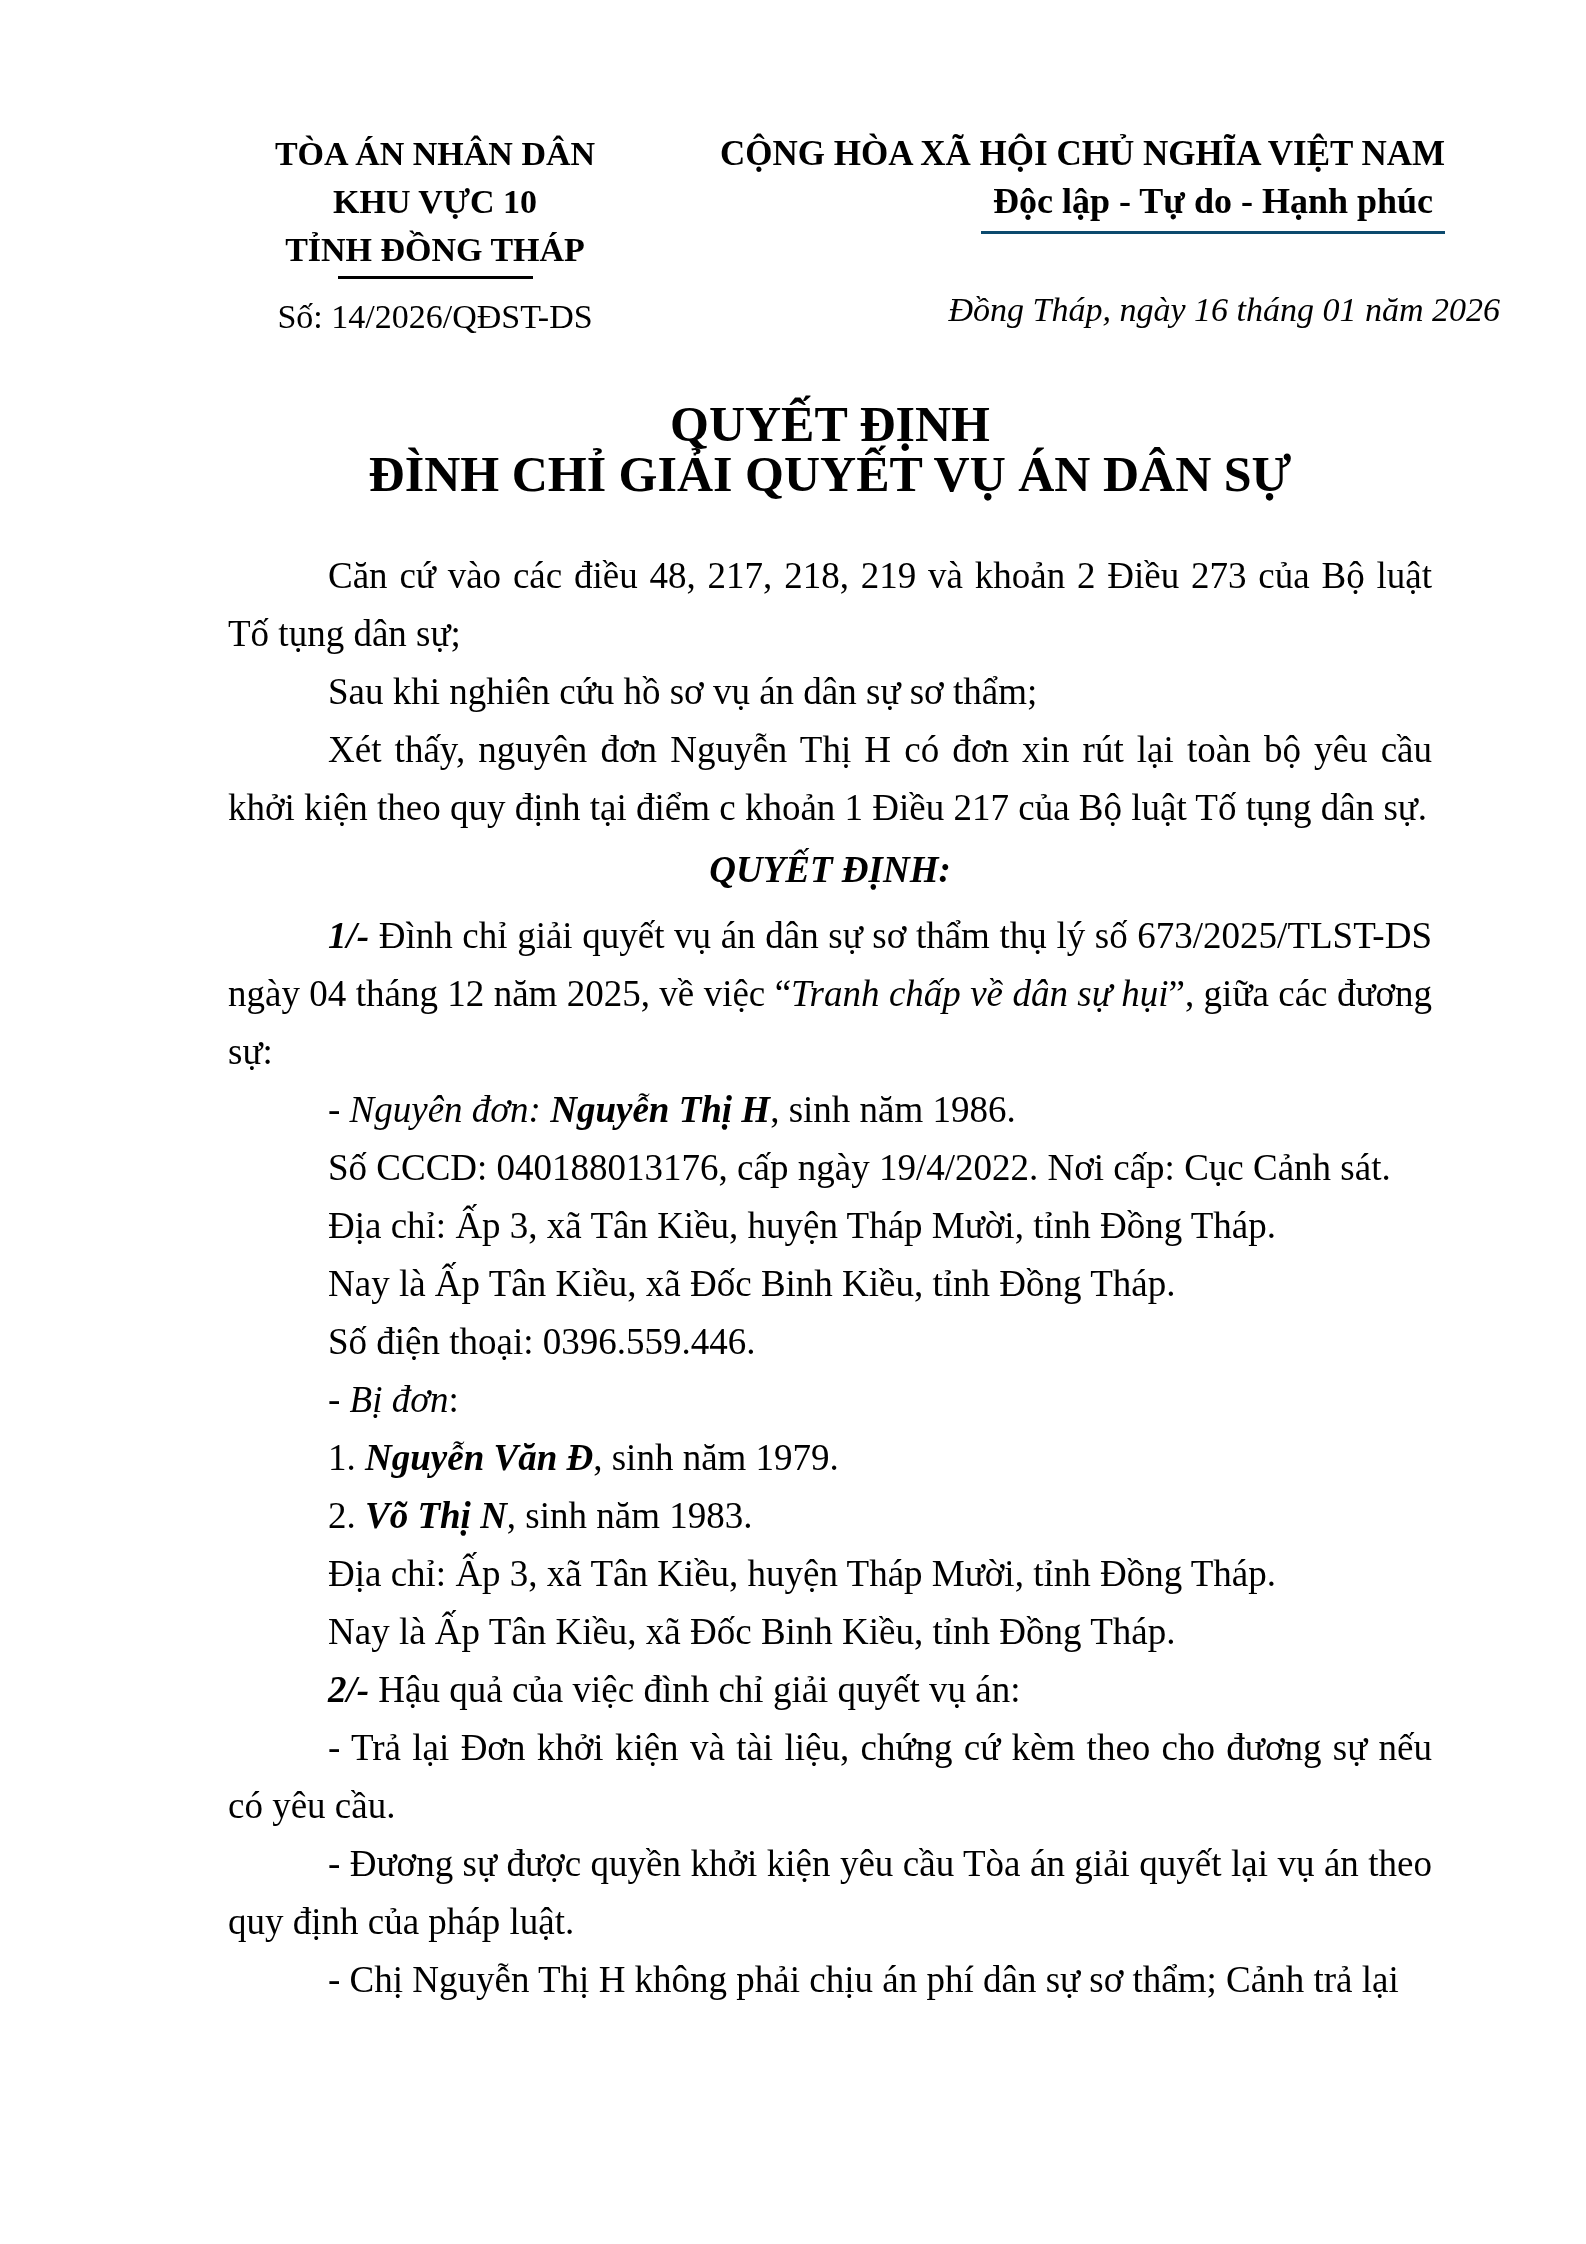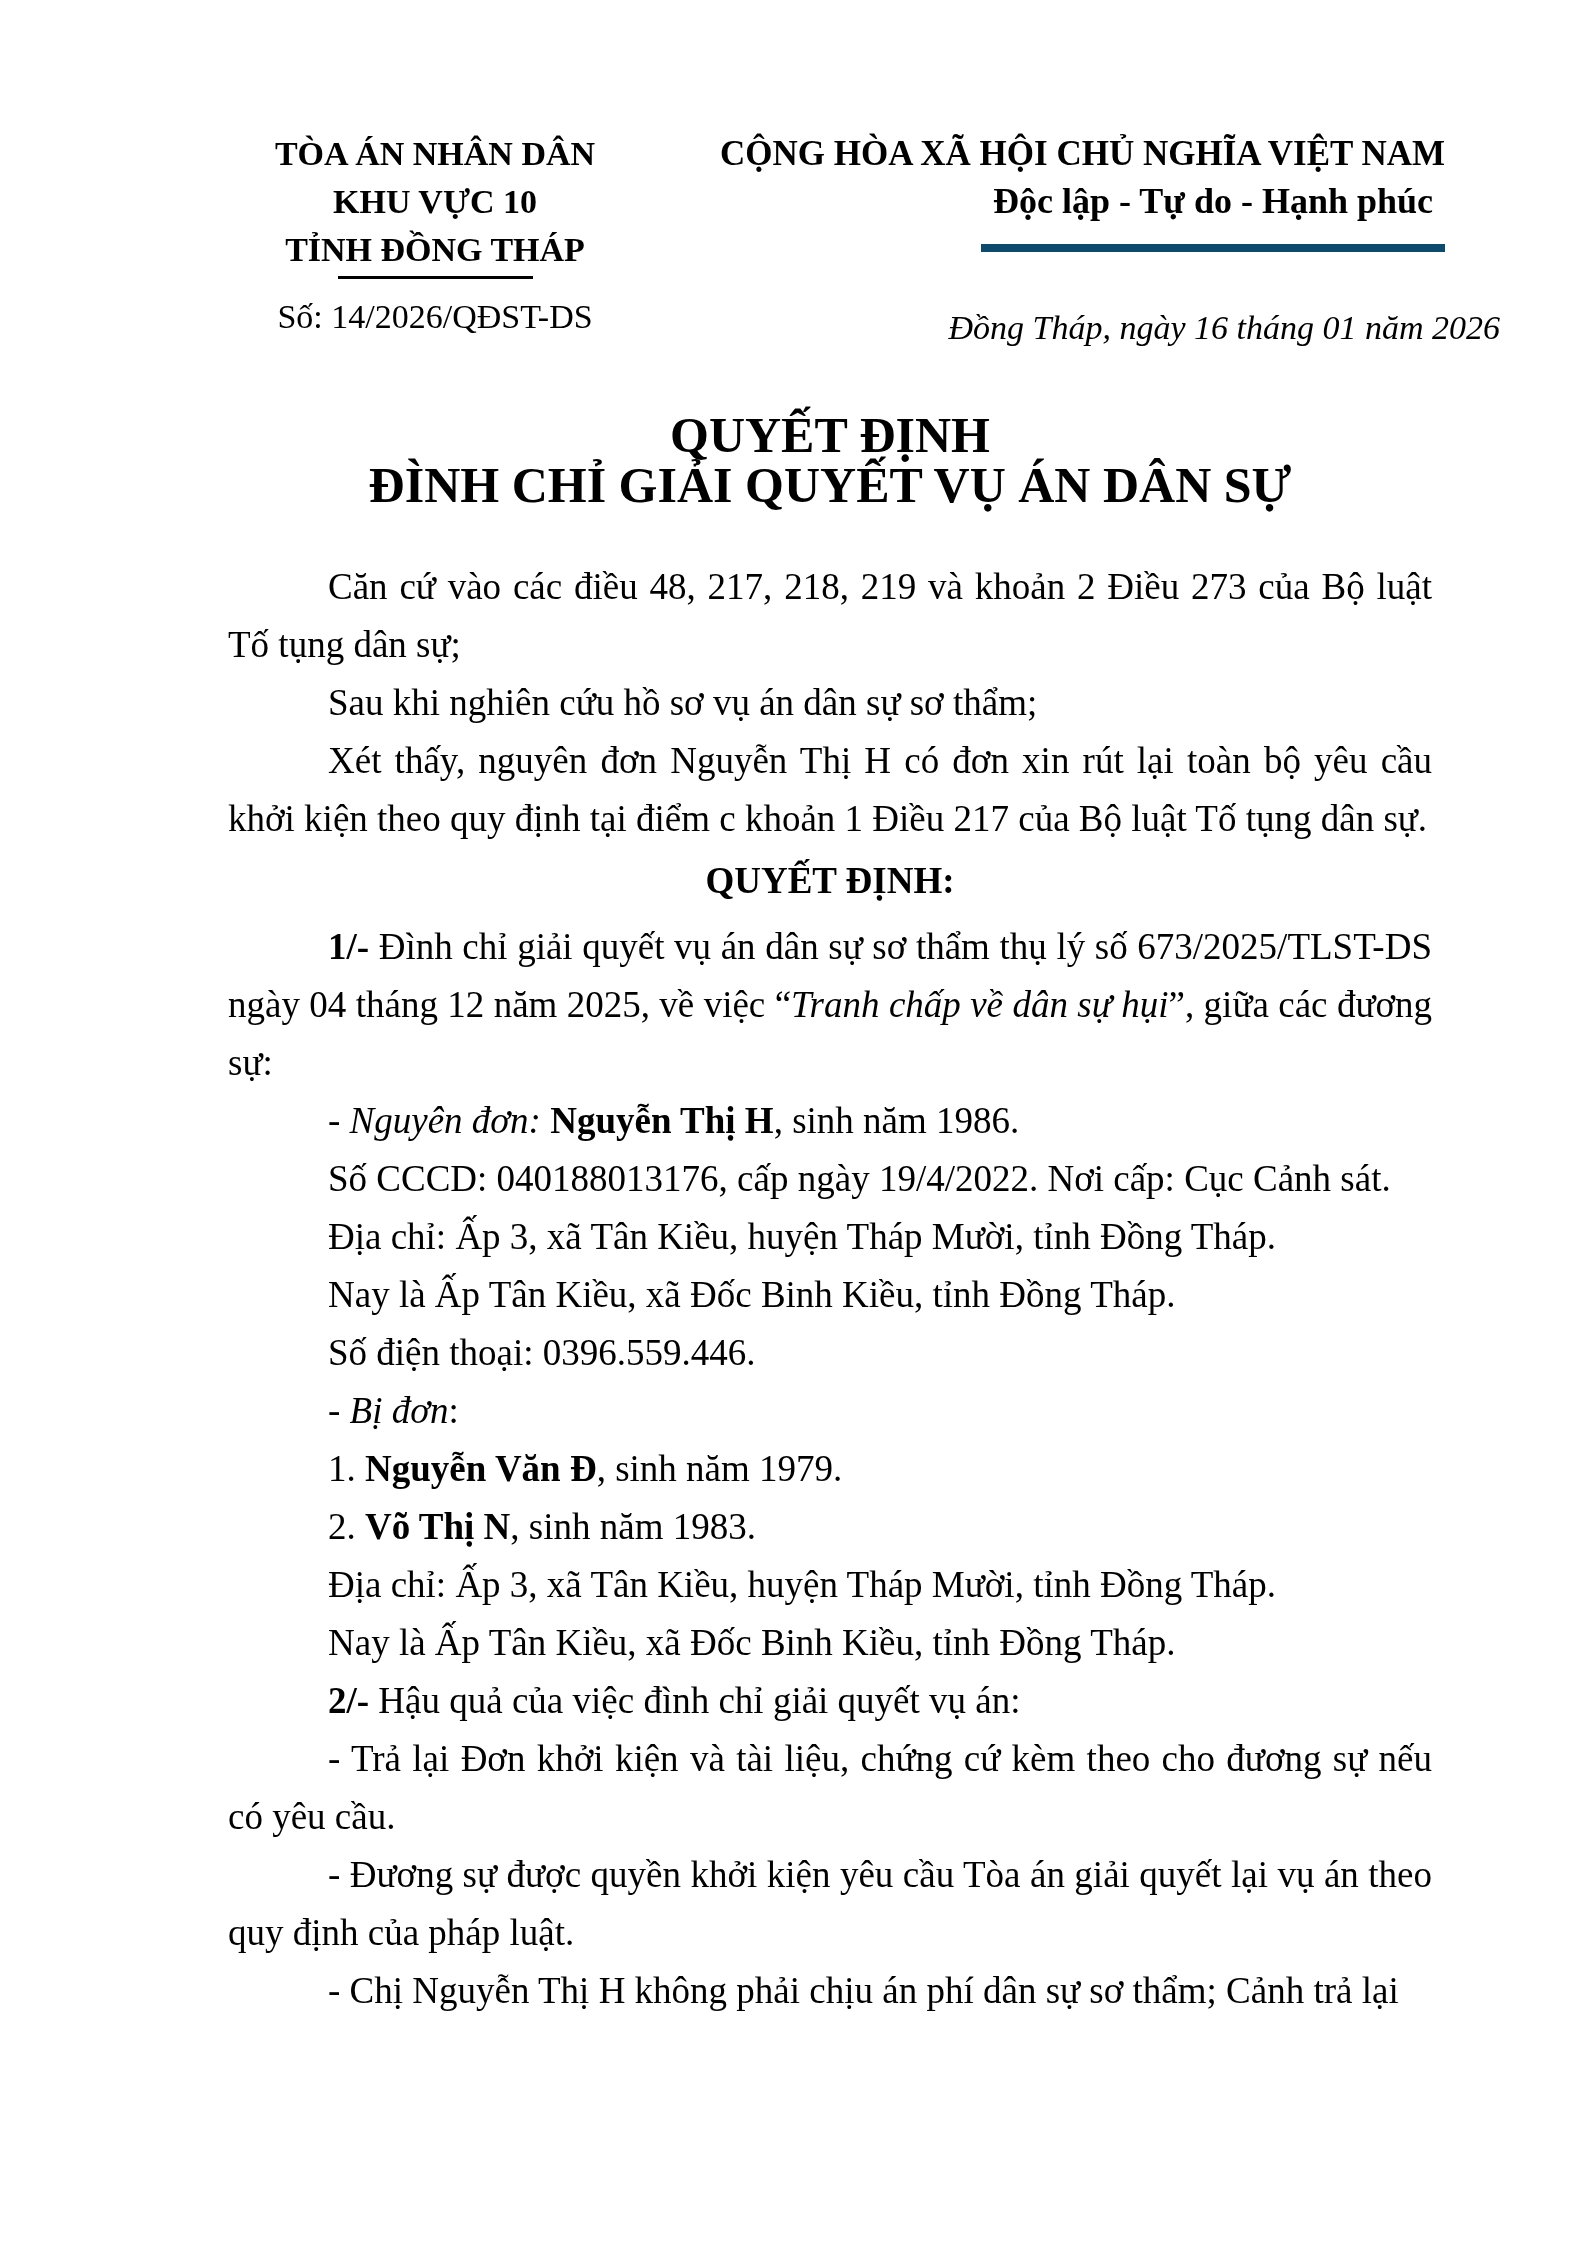--- a/index.html
+++ b/index.html
@@ -44,22 +44,22 @@
     font-weight: bold;
     font-size: 35px;
     line-height: 48px;
     white-space: nowrap;
   }
   .motto-line {
     display: inline-block;
     font-weight: bold;
     font-size: 36px;
     line-height: 46px;
-    padding: 0 12px 20px 12px;
-    border-bottom: 8px solid #0c4a6e;
+    padding: 0 12px 7px 12px;
+    border-bottom: 3px solid #0c4a6e;
     white-space: nowrap;
   }
   .rule-short {
     width: 195px;
     border-top: 3px solid #000000;
     margin: 2px auto 0 auto;
     height: 0;
   }
   .doc-number {
     font-size: 34px;
@@ -93,21 +93,21 @@
   .para {
     margin: 0;
     text-align: justify;
   }
   .para.indent { text-indent: 100px; }
   .para.center {
     text-align: center;
     text-indent: 0;
     margin: 4px 0 8px 0;
   }
-  .para .b { font-weight: bold; }
+  .para .b { font-weight: bold; font-style: italic; }
   .para .i { font-style: italic; }
 </style>
 </head>
 <body>
 
 <div class="page">
 
   <div class="header">
 
     <div class="header-left">

